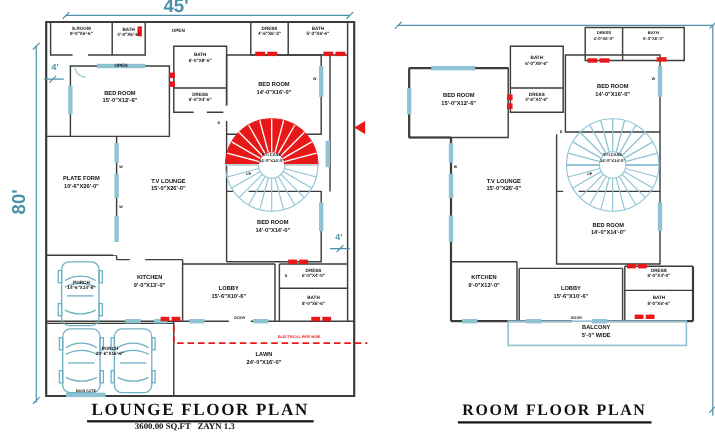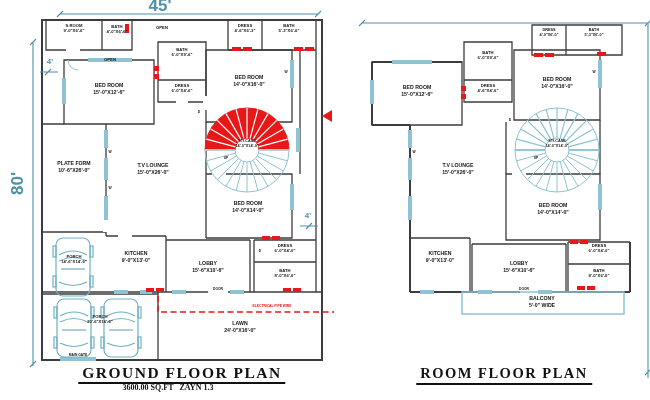--- a/index.html
+++ b/index.html
@@ -309,17 +309,17 @@
 15'-6"X10'-6"</div>
     <div class="lbl l4" style="left:599px;top:243px">DRESS
 6'-0"X4'-0"</div>
     <div class="lbl l4" style="left:599px;top:268px">BATH
 8'-0"X6'-6"</div>
     <div class="lbl" style="left:542px;top:295px">BALCONY
 5'-0" WIDE</div>
     <div class="lbl l3" style="left:524px;top:287px">DOOR</div>
     <div class="lbl l3" style="left:536px;top:156px">UP</div>
 
-    <div class="title" style="left:182px;top:364px">GROUND FLOOR PLAN</div>
+    <div class="title" style="left:182px;top:364px">LOUNGE FLOOR PLAN</div>
     <div class="subtitle" style="left:168px;top:384px">3600.00 SQ.FT&nbsp;&nbsp;&nbsp;ZAYN 1.3</div>
     <div class="title title2" style="left:504px;top:366px">ROOM FLOOR PLAN</div>
   </div>
 </div>
 
 </body></html>

